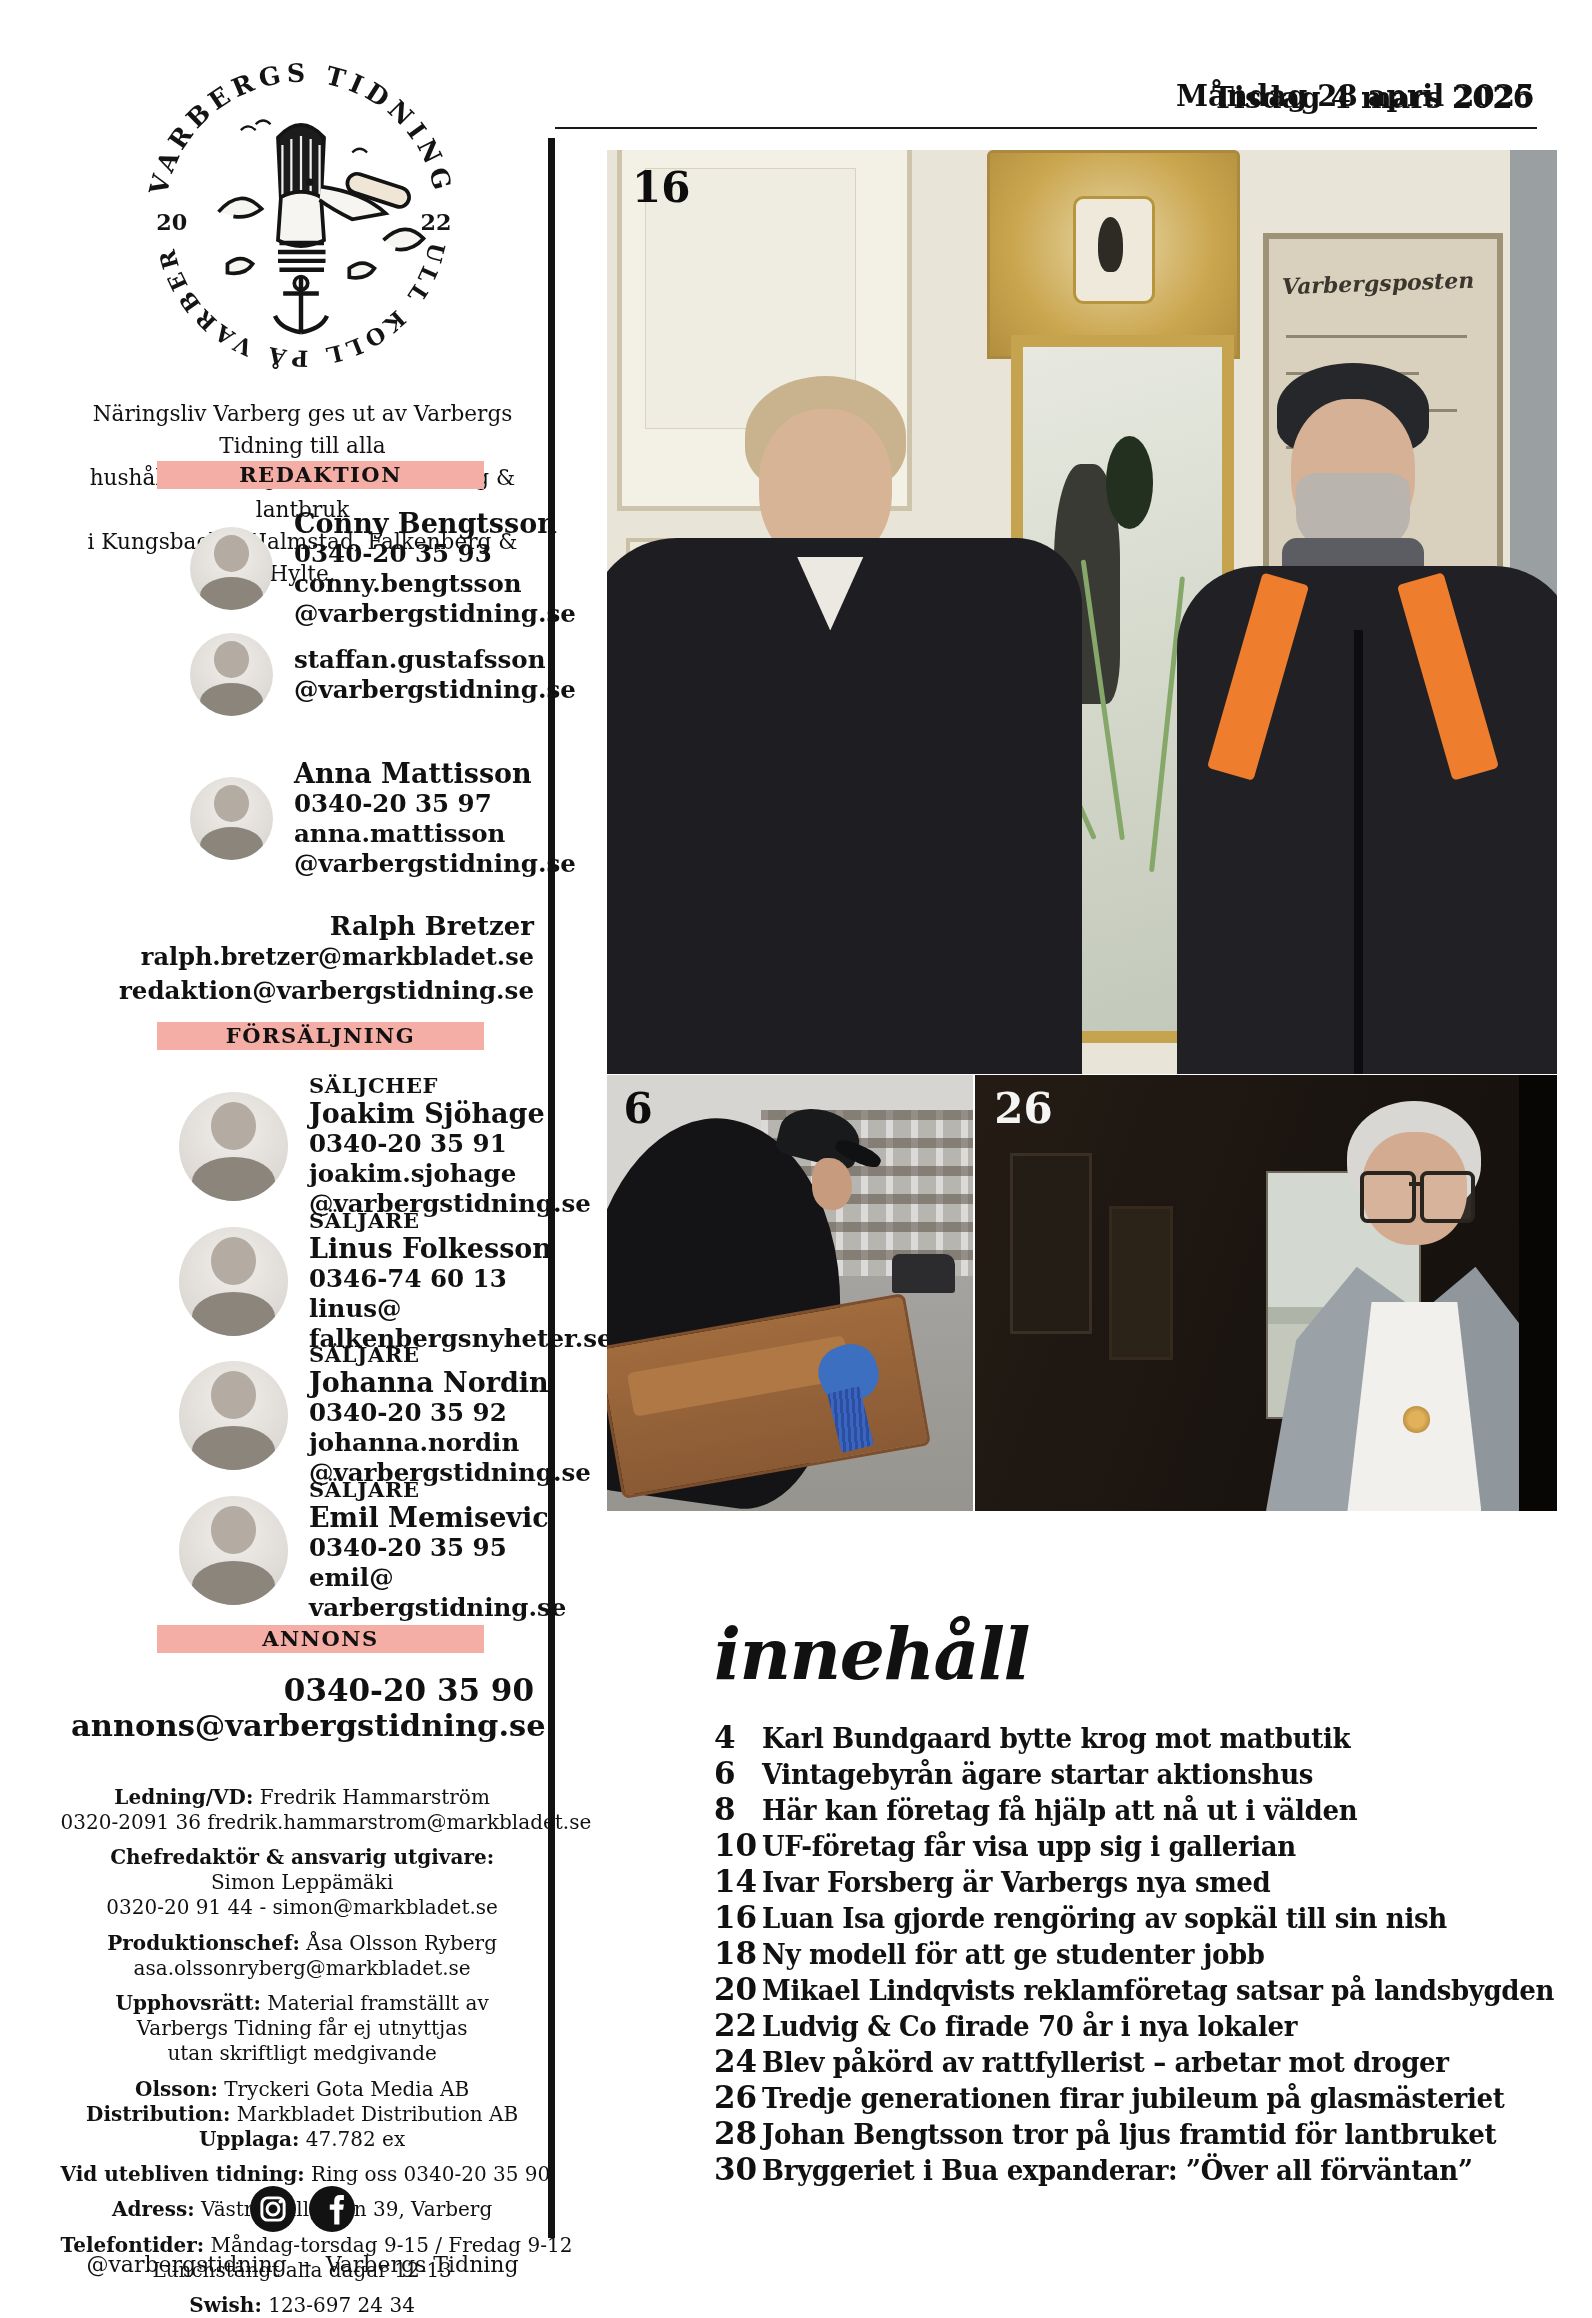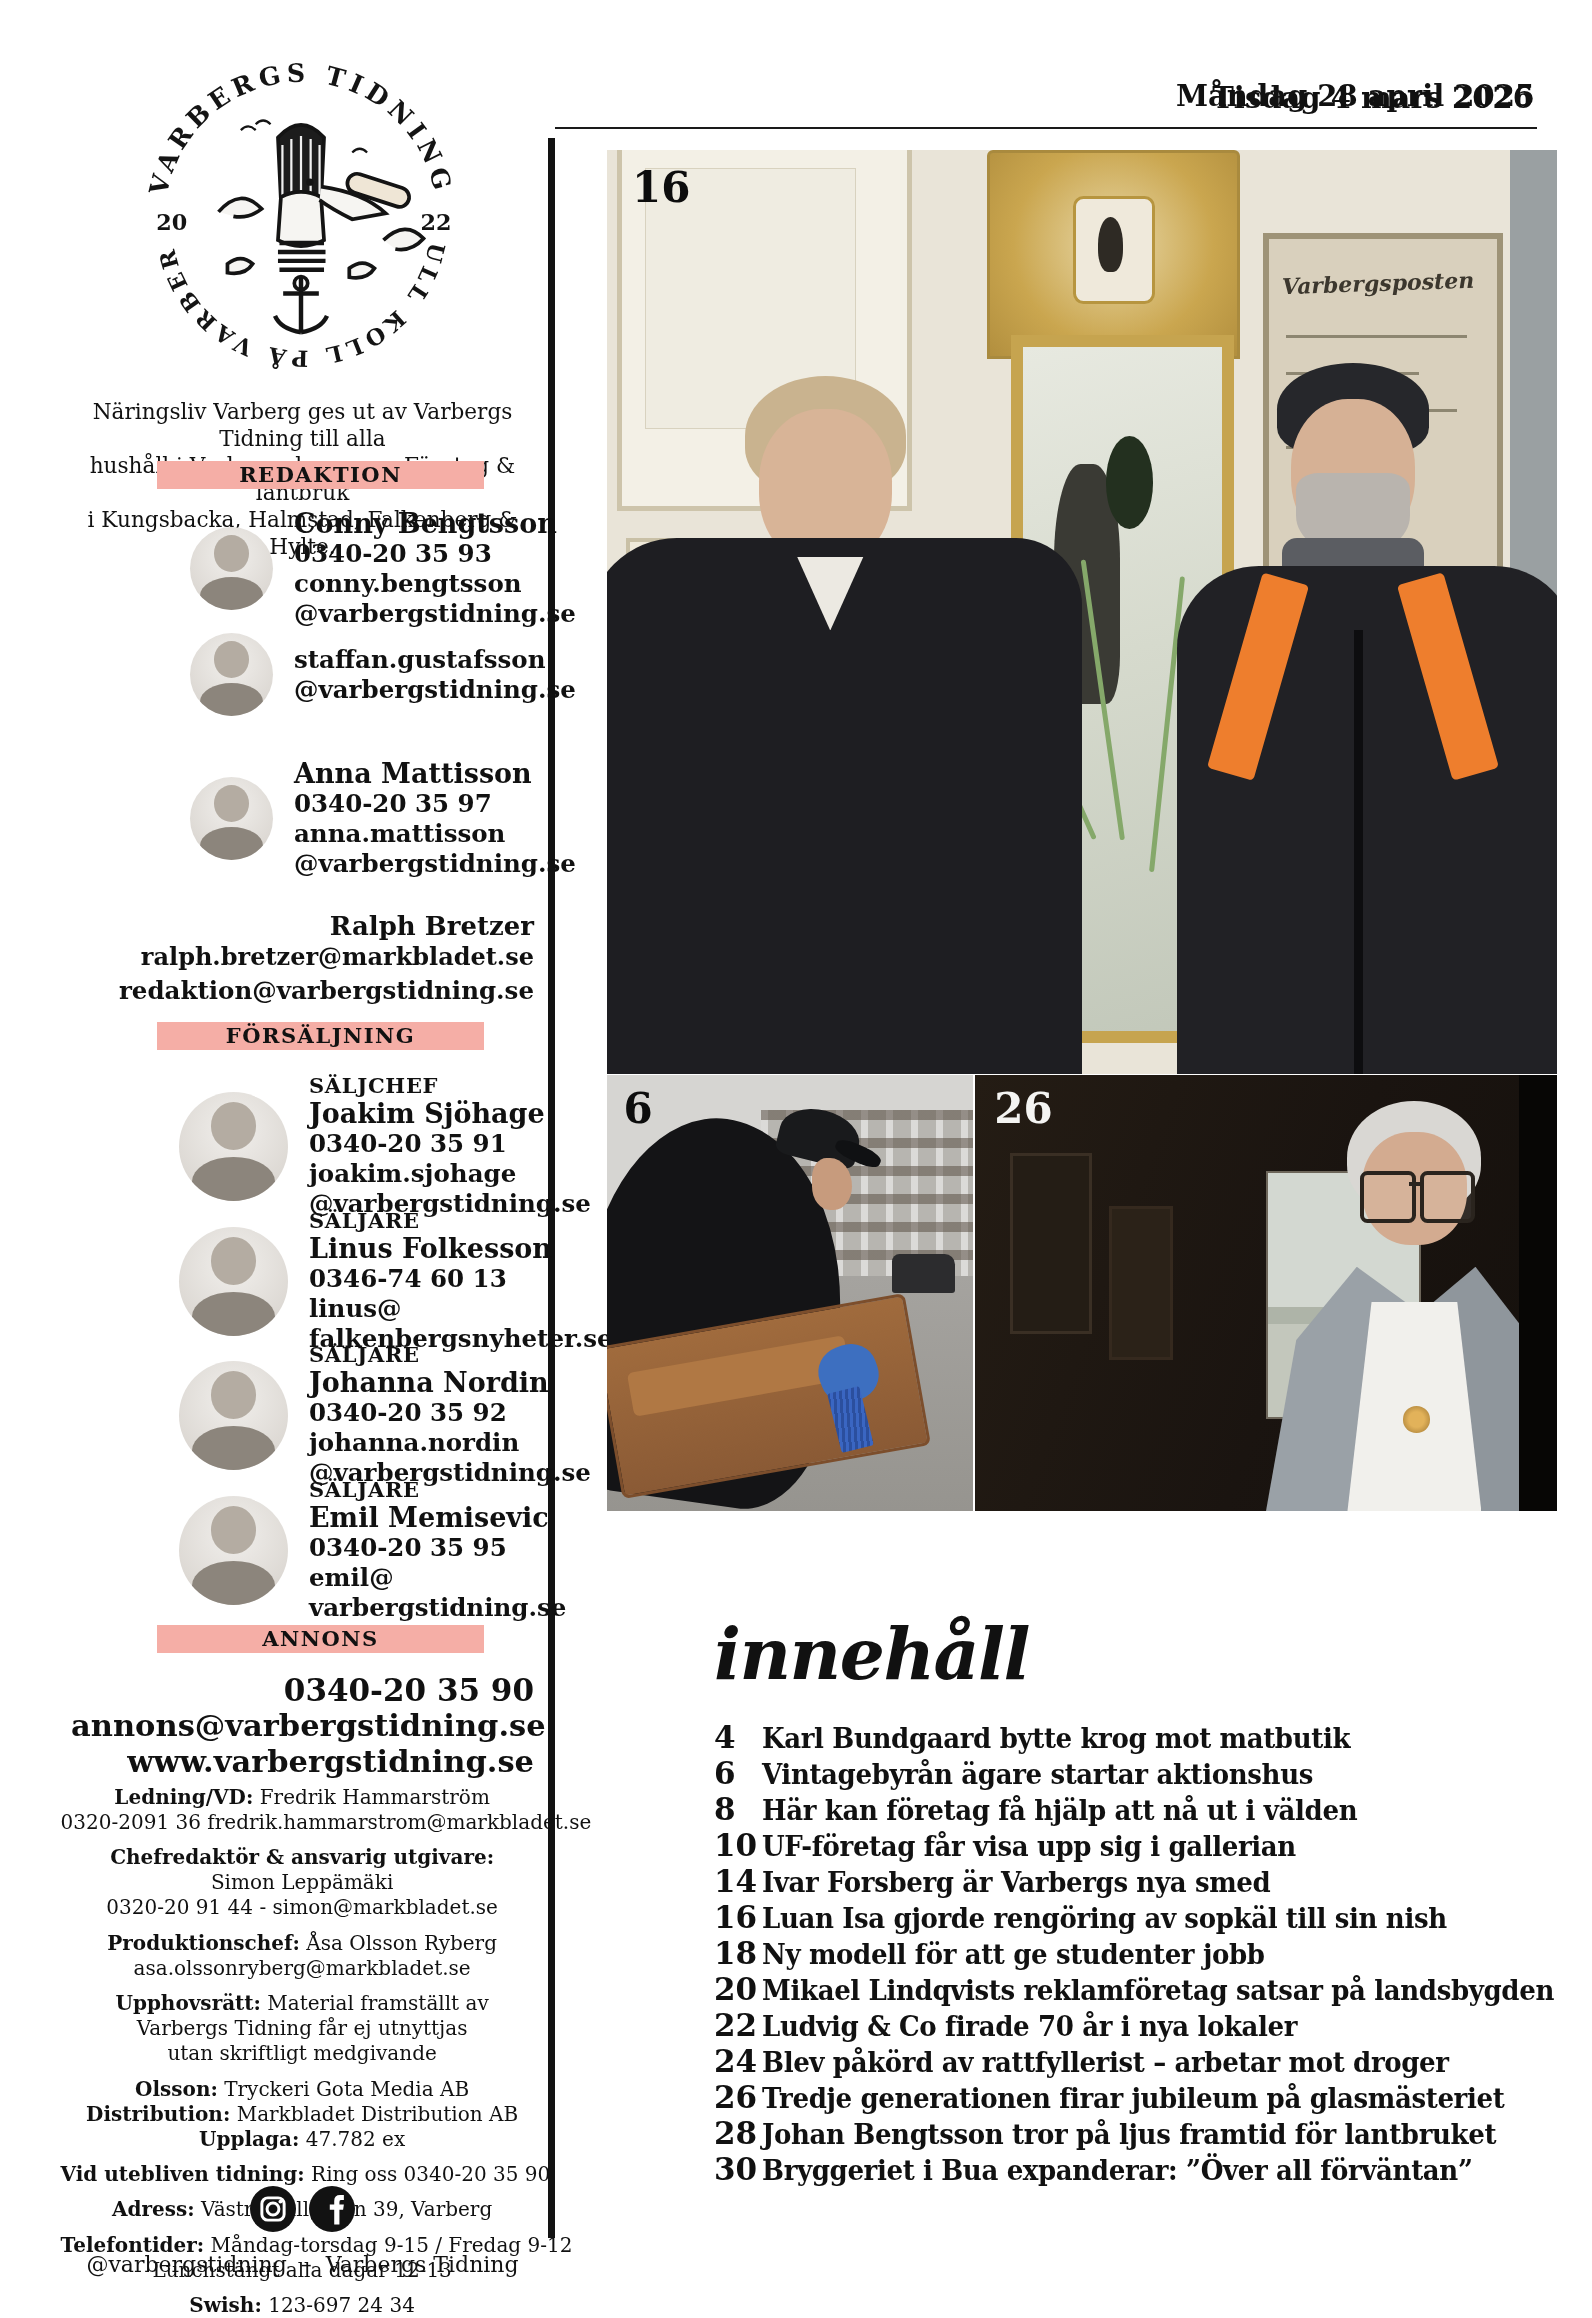--- a/index.html
+++ b/index.html
@@ -11,21 +11,21 @@
             font-weight:bold;font-size:29px;}
   .dateline .d2{position:absolute;right:2.2px;top:1.5px;white-space:nowrap;}
   .dateline .d1{position:absolute;right:0;top:0;white-space:nowrap;}
   .top-rule{position:absolute;left:555px;top:127px;width:982px;height:2.2px;background:#1a1a1a;}
   .vrule{position:absolute;left:548px;top:138px;width:6.7px;height:2100px;background:#121212;}
 
   
   #sidebar{position:absolute;left:71px;top:0;width:463px;height:2319px;}
   .logo-wrap{position:absolute;left:58px;top:41px;width:344px;height:338px;}
   .intro{position:absolute;left:0;top:376px;width:463px;text-align:center;
-         font-size:21.6px;line-height:27px;}
+         font-size:21.6px;line-height:32px;}
   .bar{position:absolute;left:86px;width:327px;height:28px;background:#f5aea6;
        text-align:center;font-weight:bold;font-size:21px;line-height:28px;letter-spacing:1.5px;}
   #bar-redaktion{top:461px;}
   #bar-forsaljning{top:1022px;}
   #bar-annons{top:1625px;}
 
   .staff-row{position:absolute;left:117px;display:flex;align-items:center;}
   .staff-row .avatar{flex:0 0 auto;border-radius:50%;position:relative;overflow:hidden;
         background:radial-gradient(circle at 50% 35%, #f1efec 0%, #ddd9d4 70%, #cfcac4 100%);}
   .staff-row.r .avatar{width:83px;height:83px;}
@@ -286,21 +286,20 @@
             <div class="sline">0340-20 35 95</div>
             <div class="sline">emil@</div>
             <div class="sline">varbergstidning.se</div>
           </div>
         </div>
       </div>
 
     <div class="bar" id="bar-annons">ANNONS</div>
     <div class="center-block" id="annons-phone">0340-20 35 90</div>
     <div class="center-block" id="annons-mail">annons@varbergstidning.se</div>
-    <div class="center-block" id="annons-web">www.varbergstidning.se</div>
 
     <div id="fineprint">
         <div class="fp"><b>Ledning/VD:</b><span> Fredrik Hammarström</span></div>
         <div class="fp"><span>0320-2091 36 fredrik.hammarstrom@markbladet.se</span></div>
         <div class="fp gap"><b>Chefredaktör &amp; ansvarig utgivare:</b><span></span></div>
         <div class="fp"><span>Simon Leppämäki</span></div>
         <div class="fp"><span>0320-20 91 44 - simon@markbladet.se</span></div>
         <div class="fp gap"><b>Produktionschef:</b><span> Åsa Olsson Ryberg</span></div>
         <div class="fp"><span>asa.olssonryberg@markbladet.se</span></div>
         <div class="fp gap"><b>Upphovsrätt:</b><span> Material framställt av</span></div>

